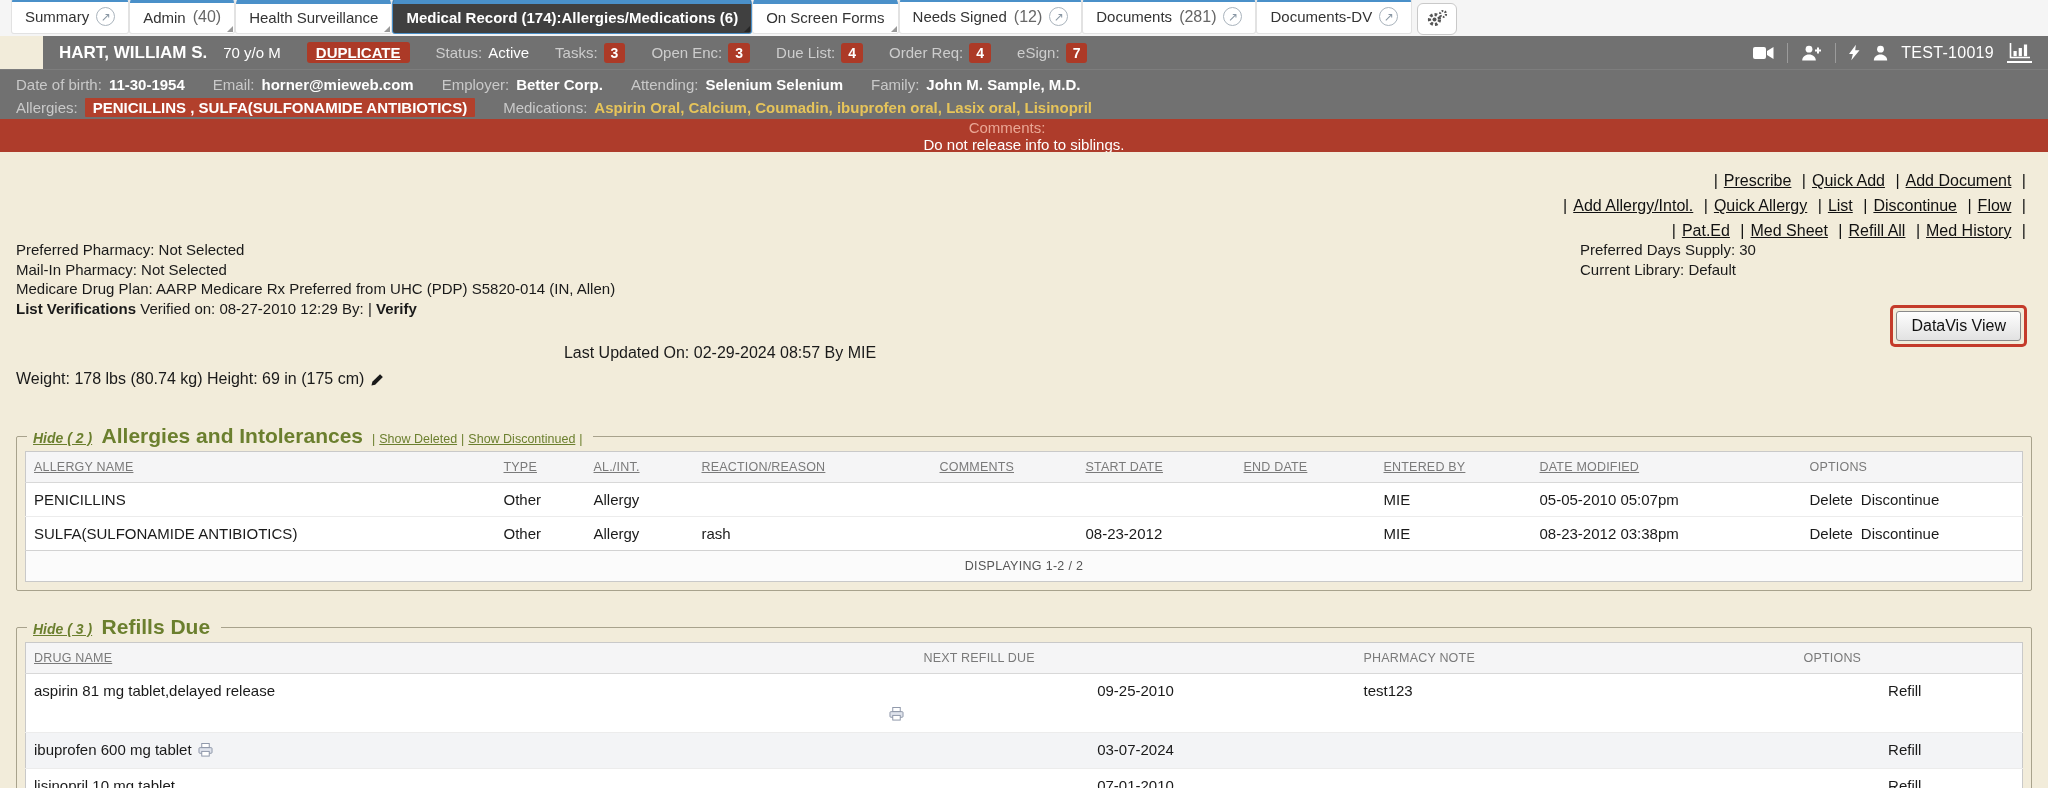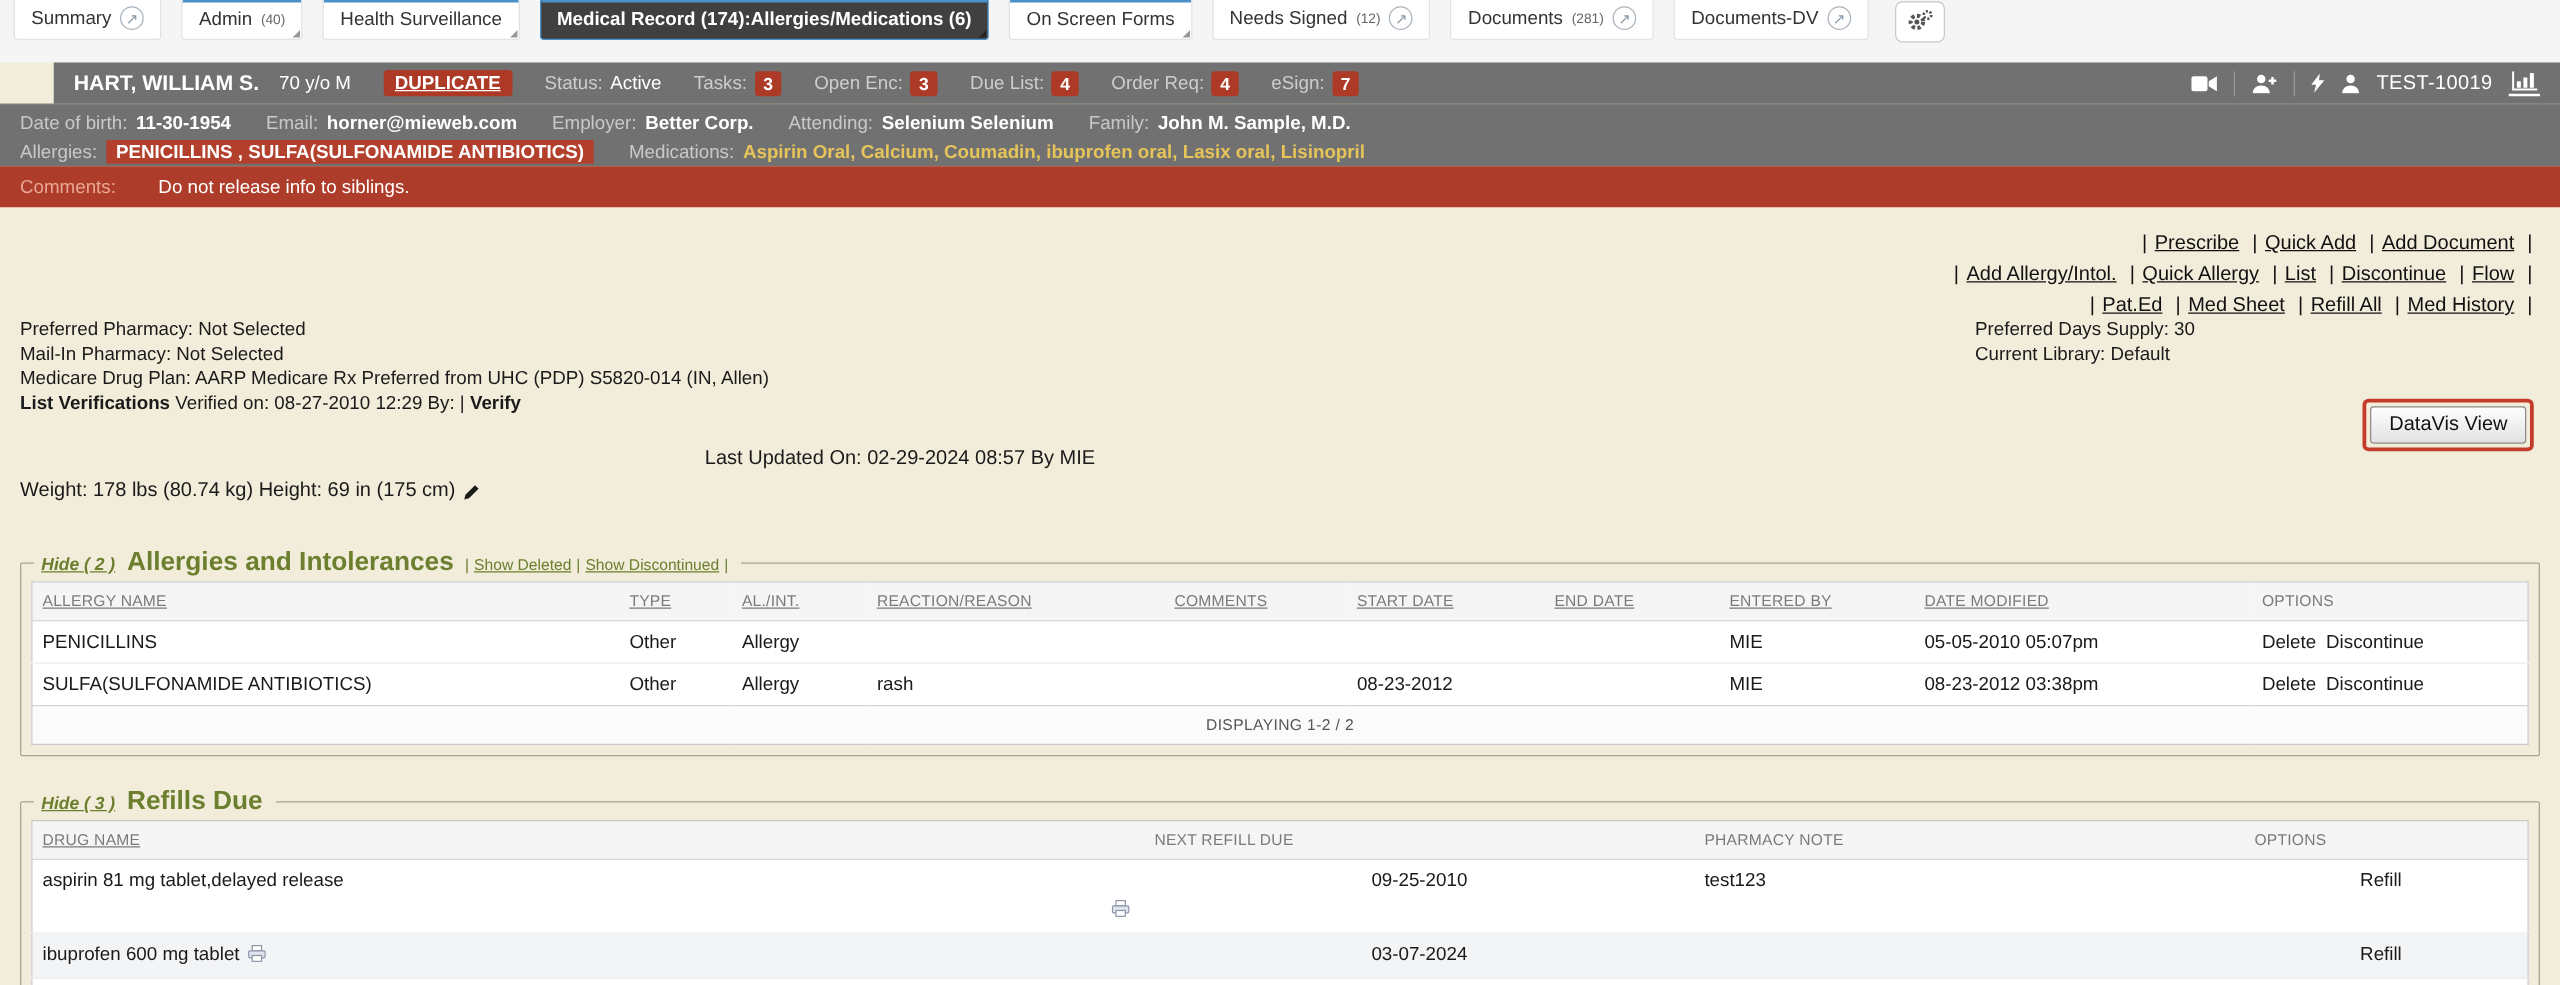--- a/index.html
+++ b/index.html
@@ -1,26 +1,26 @@
 <!DOCTYPE html>
 <html><head>
 <meta charset="utf-8">
 <style>
   * { box-sizing: border-box; margin: 0; padding: 0; }
   html,body { width:2048px; height:788px; }
   body { font-family: "Liberation Sans", sans-serif; overflow:hidden; background:#f2ecda; }
   .app { width:2048px; height:788px; display:flex; flex-direction:column; }
 
   
-  .tabbar { height:50px; background:#f5f5f5; display:flex; align-items:flex-end; padding:4px 10px 19px 12px; gap:18px; }
+  .tabbar { height:36px; background:#f5f5f5; display:flex; align-items:flex-end; padding:4px 10px 3px 12px; gap:2px; }
   .tab { display:flex; flex-direction:column; border-radius:8px 8px 2px 2px; overflow:hidden; position:relative;
          background:#fff; box-shadow:0 0 0 1px #e2e2e2; cursor:pointer; }
   .tab .cap { height:8px; background:#4a90c9; }
   .tab .tbody { padding:5px 13px 7px; font-size:15px; color:#333; display:flex; align-items:center; gap:7px; white-space:nowrap; }
-  .tab .tcount { font-size:11px; color:#666; }
+  .tab .tcount { font-size:16px; color:#666; }
   .tab.active { background:#404040; box-shadow:0 0 0 1px #4a90c9; }
   .tab.active .tbody, .tab.active .tcount { color:#fff; font-weight:bold; }
   .tab.fold::after { content:""; position:absolute; right:1px; bottom:1px;
          border-left:6px solid transparent; border-bottom:6px solid rgba(0,0,0,.4); }
   .ext { display:inline-flex; align-items:center; justify-content:center; width:19px; height:19px;
          border:1px solid #aab4bd; border-radius:50%; color:#8a98a5; font-size:12px; background:#fff; }
   .gearbtn { align-self:center; background:#fff; border:1px solid #c9c9c9; border-radius:6px; padding:5px 8px 2px; margin-left:4px; cursor:pointer; }
 
   
   .patientbar { height:33px; background:#717171; display:flex; align-items:center; padding:0 16px; color:#fff;margin-left:43px; }
@@ -40,21 +40,21 @@
   
   .demobar { height:50px; background:#717171; border-top:1px solid #7d7d7d; padding:3px 16px 0; color:#fff; }
   .demoline { height:23px; display:flex; align-items:center; font-size:15px; white-space:nowrap; }
   .dlbl { color:#c9c9c9; margin-right:7px; }
   .dval { color:#fff; font-weight:600; margin-right:28px; }
   .allergybox { background:#b2402c; color:#fff; padding:1px 8px; border-radius:1px; margin-right:28px; font-weight:600; }
   .med { color:#e6c45a; text-decoration:none; cursor:pointer; font-weight:600; }
   .med + .med::before { content:", "; color:#e6c45a; }
 
   
-  .commentsbar { height:33px; background:#ae3c2b; display:flex; align-items:center; padding:0 16px; }
+  .commentsbar { height:33px; background:#ae3c2b; display:flex; align-items:center; padding:0 16px;flex-direction:column; }
   .clbl { color:#eaa795; font-size:15px; margin-right:34px; }
   .ctext { color:#fff; font-size:15px; }
 
   
   .content { position:relative; flex:1; background:#f2ecda; color:#1a1a1a; overflow:hidden; }
   .ulink { cursor:pointer; }
   .b { font-weight:bold; }
   .colon::before { content:": "; }
 
   .actions { position:absolute; top:16px; right:16px; text-align:right; font-size:16px; line-height:25px; color:#111; white-space:nowrap; }

